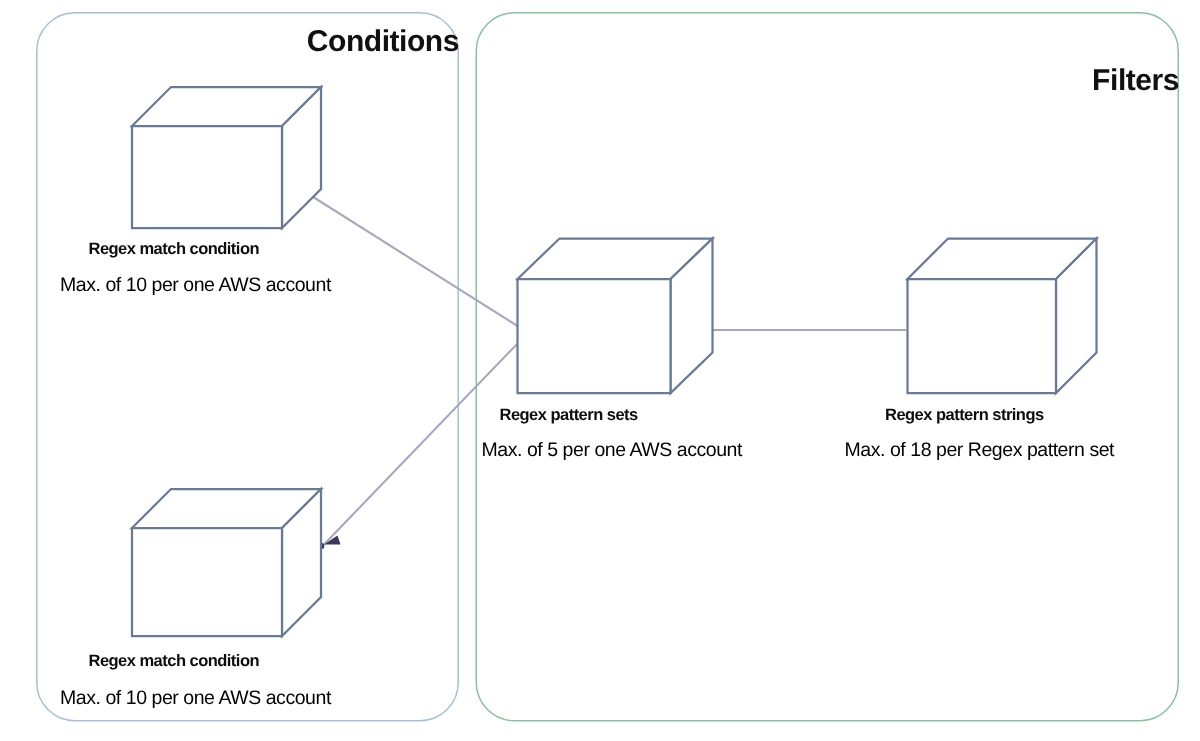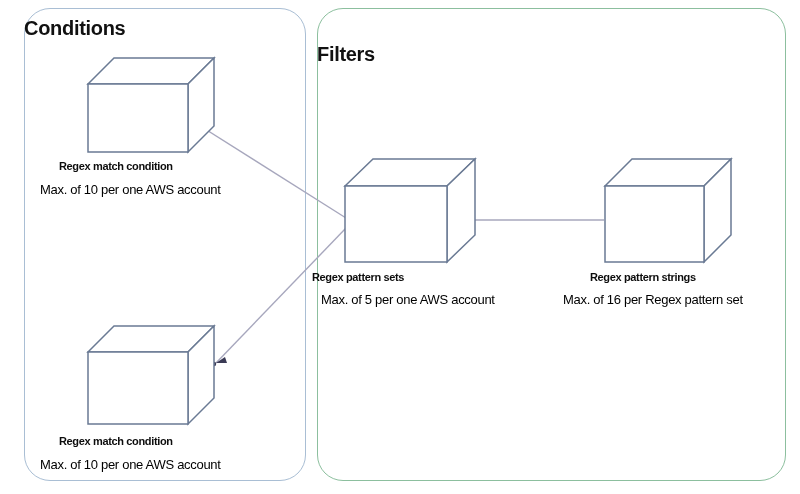--- a/index.html
+++ b/index.html
@@ -39,21 +39,21 @@
     width: 469px;
     height: 473px;
     border-color: #8cbf9e;
   }
   .group-title {
     position: absolute;
     font-size: 20px;
     font-weight: bold;
     color: #111111;
     letter-spacing: -0.3px;
-    text-align: left;
+    text-align: right;
     white-space: nowrap;
   }
   #conditions-title {
     left: 24px;
     top: 17px;
     width: 282px;
   }
   #filters-title {
     left: 317px;
     top: 17px;
@@ -167,26 +167,26 @@
   <div class="node-label" style="left:59px; top:435px;">Regex match condition</div>
   <div class="node-sublabel" style="left:40px; top:457px;">Max. of 10 per one AWS account</div>
 
   <div class="cube" style="left:343px; top:157px;">
     <svg width="135" height="110" viewBox="0 0 135 110">
       <polygon class="cube-face" points="2,29 30,2 132,2 104,29"></polygon>
       <polygon class="cube-face" points="104,29 132,2 132,78 104,105"></polygon>
       <polygon class="cube-face" points="2,29 104,29 104,105 2,105"></polygon>
     </svg>
   </div>
-  <div class="node-label" style="left:312px; top:271px;">Regex pattern sets</div>
+  <div class="node-label" style="left:333px; top:271px;">Regex pattern sets</div>
   <div class="node-sublabel" style="left:321px; top:292px;">Max. of 5 per one AWS account</div>
 
   <div class="cube" style="left:603px; top:157px;">
     <svg width="130" height="110" viewBox="0 0 130 110">
       <polygon class="cube-face" points="2,29 29,2 128,2 101,29"></polygon>
       <polygon class="cube-face" points="101,29 128,2 128,78 101,105"></polygon>
       <polygon class="cube-face" points="2,29 101,29 101,105 2,105"></polygon>
     </svg>
   </div>
   <div class="node-label" style="left:590px; top:271px;">Regex pattern strings</div>
-  <div class="node-sublabel" style="left:563px; top:292px;">Max. of 16 per Regex pattern set</div>
+  <div class="node-sublabel" style="left:563px; top:292px;">Max. of 18 per Regex pattern set</div>
 
 </div>
 
 </body></html>

